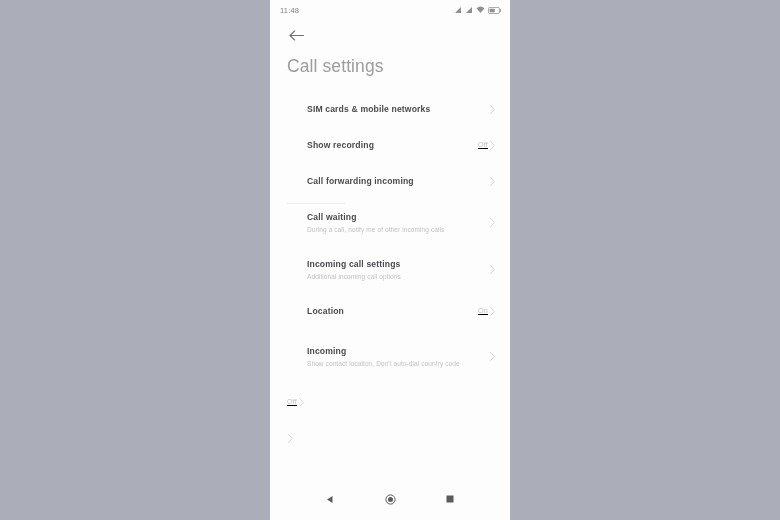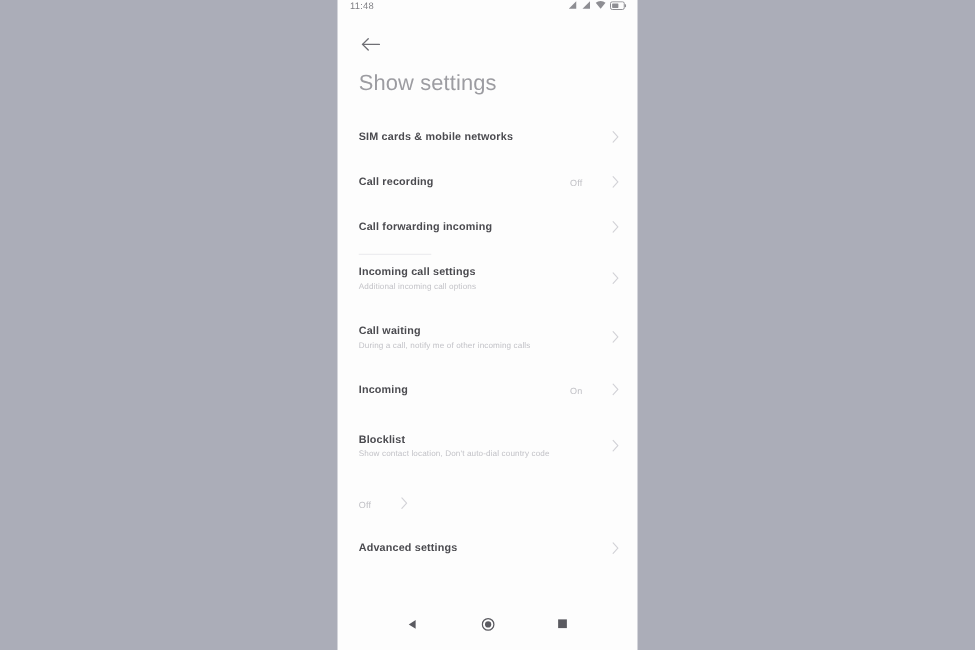--- a/index.html
+++ b/index.html
@@ -28,21 +28,21 @@
     display: flex;
     flex-direction: column;
     overflow: hidden;
   }
 
   
   .statusbar {
     height: 20px;
     flex: 0 0 20px;
     display: flex;
-    align-items: flex-start;
+    align-items: center;
     justify-content: space-between;
     padding: 0 9px 0 10px;
     box-sizing: border-box;
   }
   .status-time {
     font-size: 7.5px;
     color: #7d7d82;
     letter-spacing: 0.2px;
     font-weight: 500;
   }
@@ -94,40 +94,42 @@
     align-items: center;
     padding: 0 14px 0 17px;
     box-sizing: border-box;
     min-height: 36px;
     cursor: pointer;
   }
   .row-texts {
     flex: 1 1 auto;
     min-width: 0;
     padding-right: 6px;
+    margin-left: 20px;
   }
   .row-title {
     font-size: 8.6px;
     font-weight: bold;
     color: #4a4a4f;
     letter-spacing: 0.15px;
     line-height: 13px;
   }
   .row-sub {
     font-size: 6.5px;
     color: #c2c2c7;
     line-height: 9.5px;
     margin-top: 1.5px;
     letter-spacing: 0.1px;
   }
   .row-right {
     display: flex;
-    align-items: flex-end;
-    gap: 23px;
+    align-items: flex-start;
+    gap: 1px;
     flex: 0 0 auto;
+    text-decoration: underline;
   }
   .row-value {
     font-size: 7.2px;
     color: #c0c0c5;
     letter-spacing: 0.2px;
   }
   .chev {
     width: 7px;
     height: 11px;
     flex: 0 0 auto;
@@ -204,54 +206,68 @@
       <div class="back-btn">
         <span>
           <svg width="16" height="13" viewBox="0 0 16 13">
             <path d="M1 6.5 L14.5 6.5" stroke="#6f6f75" stroke-width="1.1" stroke-linecap="round" fill="none"></path>
             <path d="M5.6 2 L1 6.5 L5.6 11" stroke="#6f6f75" stroke-width="1.1" stroke-linecap="round" stroke-linejoin="round" fill="none"></path>
           </svg>
         </span>
       </div>
     </div>
 
-    <div class="page-title">Show settings</div>
+    <div class="page-title">Call settings</div>
 
     <div class="list">
 
       <div class="row row-h36">
         <div class="row-texts">
           <div class="row-title">SIM cards &amp; mobile networks</div>
         </div>
         <div class="row-right">
           <span class="chev">
             <svg width="7" height="11" viewBox="0 0 7 11">
                 <path d="M1.5 1.3 L5.3 5.5 L1.5 9.7" stroke="#d2d2d7" stroke-width="0.9" fill="none" stroke-linecap="round" stroke-linejoin="round"></path>
               </svg>
           </span>
         </div>
       </div>
 
       <div class="row row-h36">
         <div class="row-texts">
-          <div class="row-title">Call recording</div>
+          <div class="row-title">Show recording</div>
         </div>
         <div class="row-right">
           <span class="row-value">Off</span>
           <span class="chev">
             <svg width="7" height="11" viewBox="0 0 7 11">
                 <path d="M1.5 1.3 L5.3 5.5 L1.5 9.7" stroke="#d2d2d7" stroke-width="0.9" fill="none" stroke-linecap="round" stroke-linejoin="round"></path>
               </svg>
           </span>
         </div>
       </div>
 
       <div class="row row-h36">
         <div class="row-texts">
           <div class="row-title">Call forwarding incoming</div>
+        </div>
+        <div class="row-right">
+          <span class="chev">
+            <svg width="7" height="11" viewBox="0 0 7 11">
+                <path d="M1.5 1.3 L5.3 5.5 L1.5 9.7" stroke="#d2d2d7" stroke-width="0.9" fill="none" stroke-linecap="round" stroke-linejoin="round"></path>
+              </svg>
+          </span>
+        </div>
+      </div>
+
+      <div class="row row-h47">
+        <div class="row-texts">
+          <div class="row-title">Call waiting</div>
+          <div class="row-sub">During a call, notify me of other incoming calls</div>
         </div>
         <div class="row-right">
           <span class="chev">
             <svg width="7" height="11" viewBox="0 0 7 11">
                 <path d="M1.5 1.3 L5.3 5.5 L1.5 9.7" stroke="#d2d2d7" stroke-width="0.9" fill="none" stroke-linecap="round" stroke-linejoin="round"></path>
               </svg>
           </span>
         </div>
       </div>
 
@@ -262,51 +278,37 @@
         </div>
         <div class="row-right">
           <span class="chev">
             <svg width="7" height="11" viewBox="0 0 7 11">
                 <path d="M1.5 1.3 L5.3 5.5 L1.5 9.7" stroke="#d2d2d7" stroke-width="0.9" fill="none" stroke-linecap="round" stroke-linejoin="round"></path>
               </svg>
           </span>
         </div>
       </div>
 
-      <div class="row row-h47">
-        <div class="row-texts">
-          <div class="row-title">Call waiting</div>
-          <div class="row-sub">During a call, notify me of other incoming calls</div>
-        </div>
-        <div class="row-right">
-          <span class="chev">
-            <svg width="7" height="11" viewBox="0 0 7 11">
-                <path d="M1.5 1.3 L5.3 5.5 L1.5 9.7" stroke="#d2d2d7" stroke-width="0.9" fill="none" stroke-linecap="round" stroke-linejoin="round"></path>
-              </svg>
-          </span>
-        </div>
-      </div>
-
-      <div class="row row-h36">
+      <div class="row row-h36">
+        <div class="row-texts">
+          <div class="row-title">Location</div>
+        </div>
+        <div class="row-right">
+          <span class="row-value">On</span>
+          <span class="chev">
+            <svg width="7" height="11" viewBox="0 0 7 11">
+                <path d="M1.5 1.3 L5.3 5.5 L1.5 9.7" stroke="#d2d2d7" stroke-width="0.9" fill="none" stroke-linecap="round" stroke-linejoin="round"></path>
+              </svg>
+          </span>
+        </div>
+      </div>
+
+      <div class="row row-h55">
         <div class="row-texts">
           <div class="row-title">Incoming</div>
-        </div>
-        <div class="row-right">
-          <span class="row-value">On</span>
-          <span class="chev">
-            <svg width="7" height="11" viewBox="0 0 7 11">
-                <path d="M1.5 1.3 L5.3 5.5 L1.5 9.7" stroke="#d2d2d7" stroke-width="0.9" fill="none" stroke-linecap="round" stroke-linejoin="round"></path>
-              </svg>
-          </span>
-        </div>
-      </div>
-
-      <div class="row row-h55">
-        <div class="row-texts">
-          <div class="row-title">Blocklist</div>
           <div class="row-sub" style="max-width:175px;">Show contact location, Don't auto-dial country code</div>
         </div>
         <div class="row-right">
           <span class="chev">
             <svg width="7" height="11" viewBox="0 0 7 11">
                 <path d="M1.5 1.3 L5.3 5.5 L1.5 9.7" stroke="#d2d2d7" stroke-width="0.9" fill="none" stroke-linecap="round" stroke-linejoin="round"></path>
               </svg>
           </span>
         </div>
       </div>
@@ -316,23 +318,20 @@
           <span class="row-value">Off</span>
           <span class="chev">
             <svg width="7" height="11" viewBox="0 0 7 11">
                 <path d="M1.5 1.3 L5.3 5.5 L1.5 9.7" stroke="#d2d2d7" stroke-width="0.9" fill="none" stroke-linecap="round" stroke-linejoin="round"></path>
               </svg>
           </span>
         </div>
       </div>
 
       <div class="row row-h36">
-        <div class="row-texts">
-          <div class="row-title">Advanced settings</div>
-        </div>
         <div class="row-right">
           <span class="chev">
             <svg width="7" height="11" viewBox="0 0 7 11">
                 <path d="M1.5 1.3 L5.3 5.5 L1.5 9.7" stroke="#d2d2d7" stroke-width="0.9" fill="none" stroke-linecap="round" stroke-linejoin="round"></path>
               </svg>
           </span>
         </div>
       </div>
 
       <div class="faint-divider" style="top:112px;"></div>

